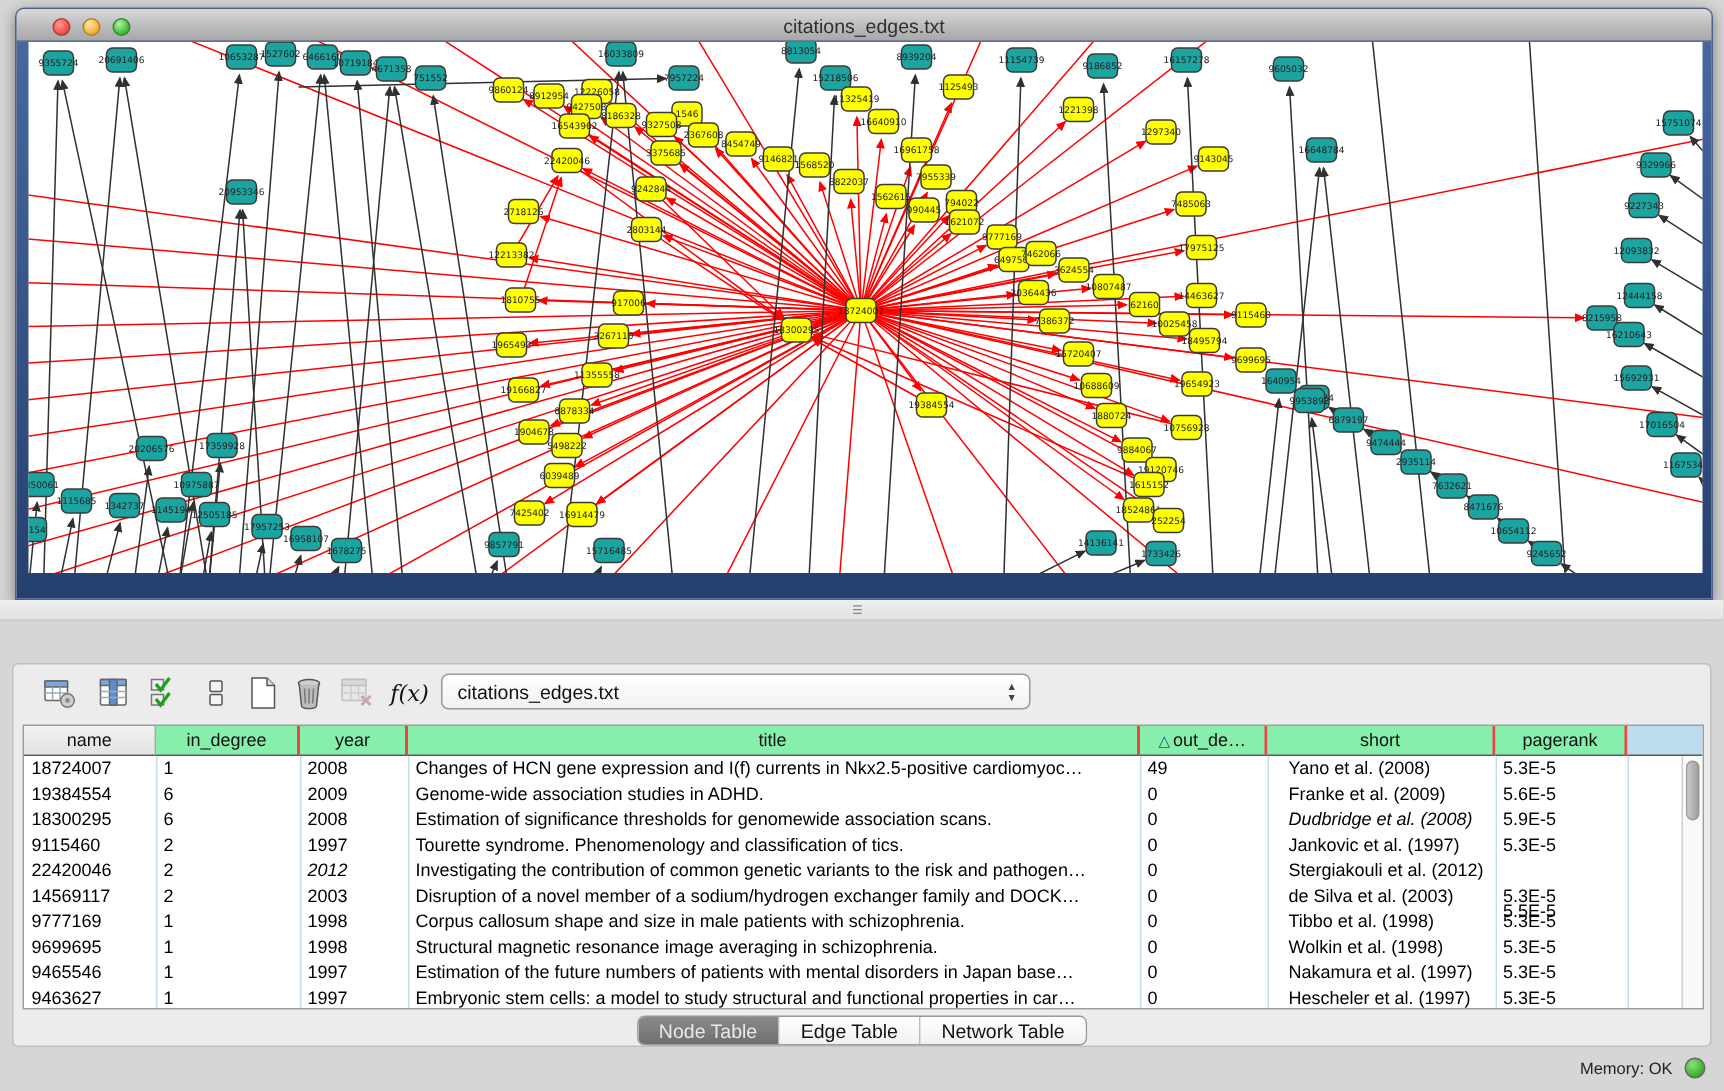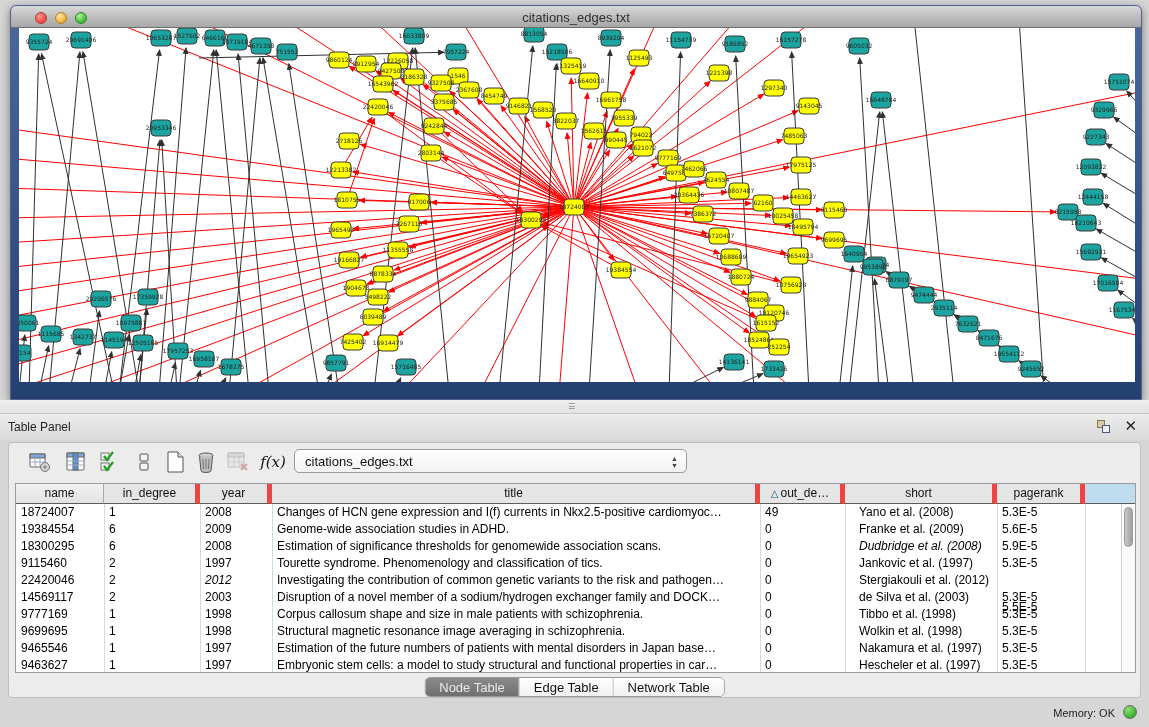--- a/index.html
+++ b/index.html
@@ -44,21 +44,21 @@
   .tool.disabled { opacity:.45; }
   #fx-label { font-family:"DejaVu Serif","Liberation Serif",serif; font-style:italic; font-size:15px; color:#111; }
   #combo { position:absolute; left:279px; top:2px; width:393px; height:24px; background:linear-gradient(#ffffff,#f2f2f2);
     border:1px solid #9a9a9a; border-radius:5px; font-size:13px; color:#111; }
   #combo .val { position:absolute; left:10px; top:4px; }
   #combo .stepper { position:absolute; right:7px; top:3px; width:9px; height:18px; display:flex; flex-direction:column; align-items:center; justify-content:center; color:#444; }
   #combo .stepper span { font-size:7px; line-height:7px; }
 
   
   #tbl { position:absolute; left:6px; top:40px; width:1121px; height:190px; background:#fff; border:1px solid #9c9c9c; overflow:hidden; }
-  .hcell { position:absolute; top:0; height:20px; background:#e5e5e5; border-right:5px solid #ef4444; border-bottom:1px solid #5c5c5c;
+  .hcell { position:absolute; top:0; height:20px; background:#86efac; border-right:2px solid #ef4444; border-bottom:1px solid #5c5c5c;
     font-size:12px; color:#111; text-align:center; line-height:19px; overflow:hidden; white-space:nowrap;}
   .hcell.first { background:linear-gradient(#f2f2f2,#e2e2e2); border-right:1px solid #a8a8a8;}
   .hfill { position:absolute; top:0; height:20px; background:#bddced; border-bottom:1px solid #5c5c5c;}
   .sort { color:#0e5f7e; font-size:10px; margin-right:2px;}
   .cell { position:absolute; height:17px; font-size:12px; color:#000; line-height:17px; white-space:nowrap; overflow:hidden; padding-left:5px;}
   .colline { position:absolute; top:20px; bottom:0; width:1px; background:#c7dde7; }
   #vscroll { position:absolute; right:0; top:20px; bottom:0; width:14px; background:#fafafa; border-left:1px solid #d0d0d0;}
   #vthumb { position:absolute; left:2px; top:3px; width:9px; height:40px; border-radius:5px; background:linear-gradient(90deg,#c9c9c9,#9f9f9f); border:1px solid #9a9a9a;}
 
   
@@ -522,28 +522,20 @@
           <rect x="762" y="249" width="20" height="16" rx="4" fill="#ffff00" stroke="#3a3a3a" stroke-width="1"></rect>
           <text x="772" y="259" font-size="6" text-anchor="middle" fill="#222" font-family="DejaVu Sans,sans-serif">10756928</text>
         </svg>
       </div>
   </div>
 
   <div id="divider">
     <div class="grip">☰</div>
   </div>
 
-  <div id="panel-header">
-    <div id="panel-title">Table Panel</div>
-    <div id="float-btn">
-        <span class="sq1"></span>
-        <span class="sq2"></span>
-      </div>
-    <div id="close-btn">✕</div>
-  </div>
 
   <div id="groupbox">
     <div id="toolbar">
       <div class="tool" style="left:12px">
         <svg width="22" height="22">
             <rect x="1" y="3" width="15" height="13" rx="1" fill="#fff" stroke="#666"></rect>
             <rect x="1" y="3" width="15" height="4" fill="#7da7d9" stroke="#666"></rect>
             <line x1="6" y1="7" x2="6" y2="16" stroke="#9ab"></line>
             <line x1="11" y1="7" x2="11" y2="16" stroke="#9ab"></line>
             <line x1="1" y1="11" x2="16" y2="11" stroke="#9ab"></line>

